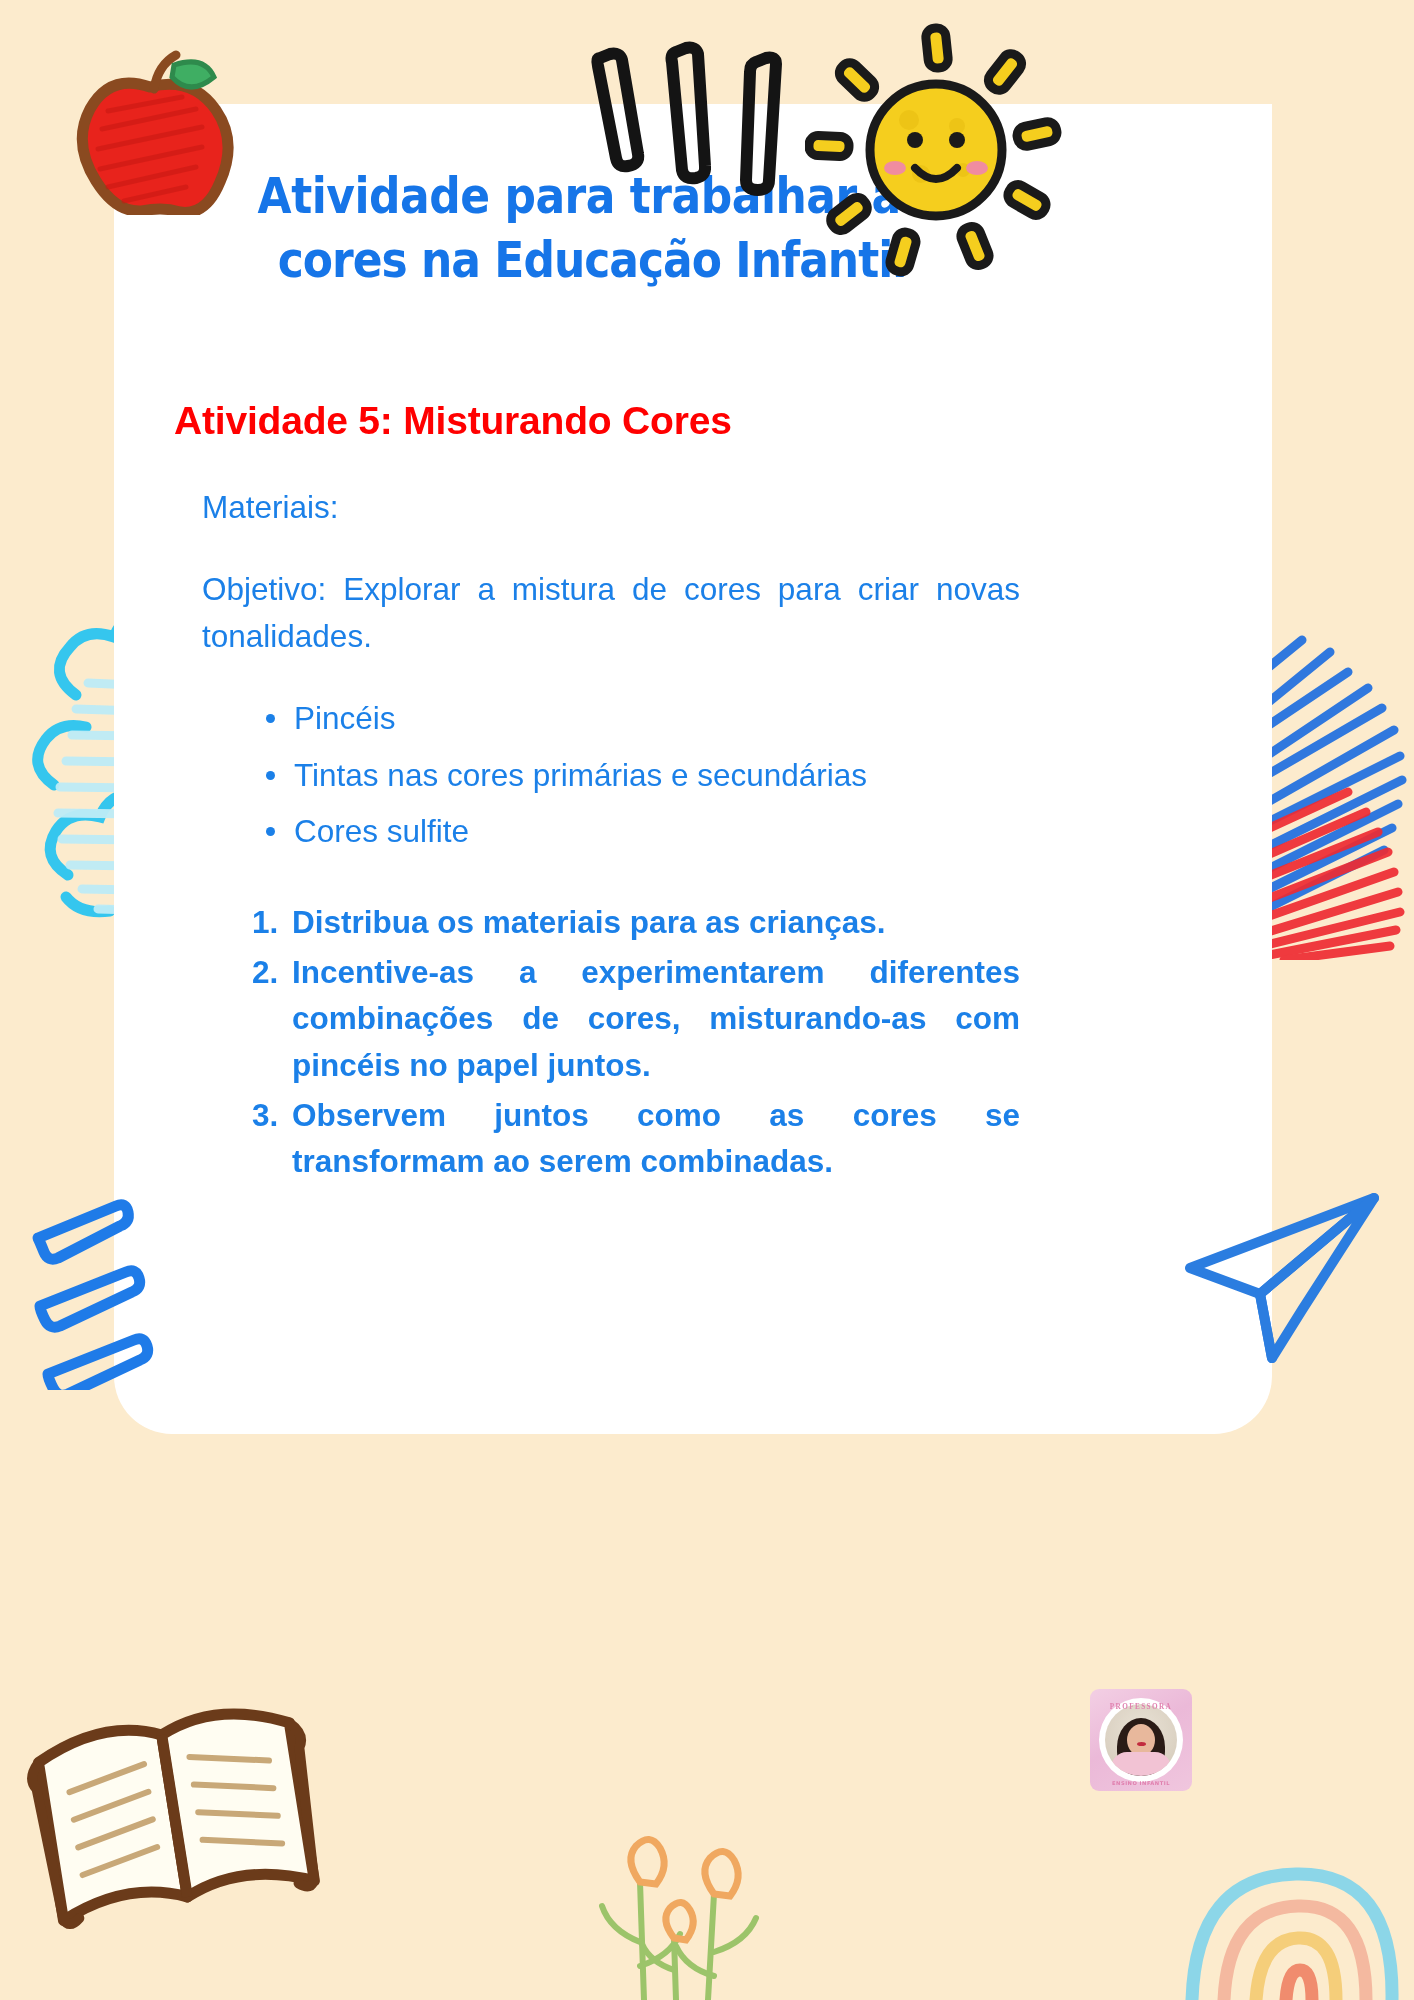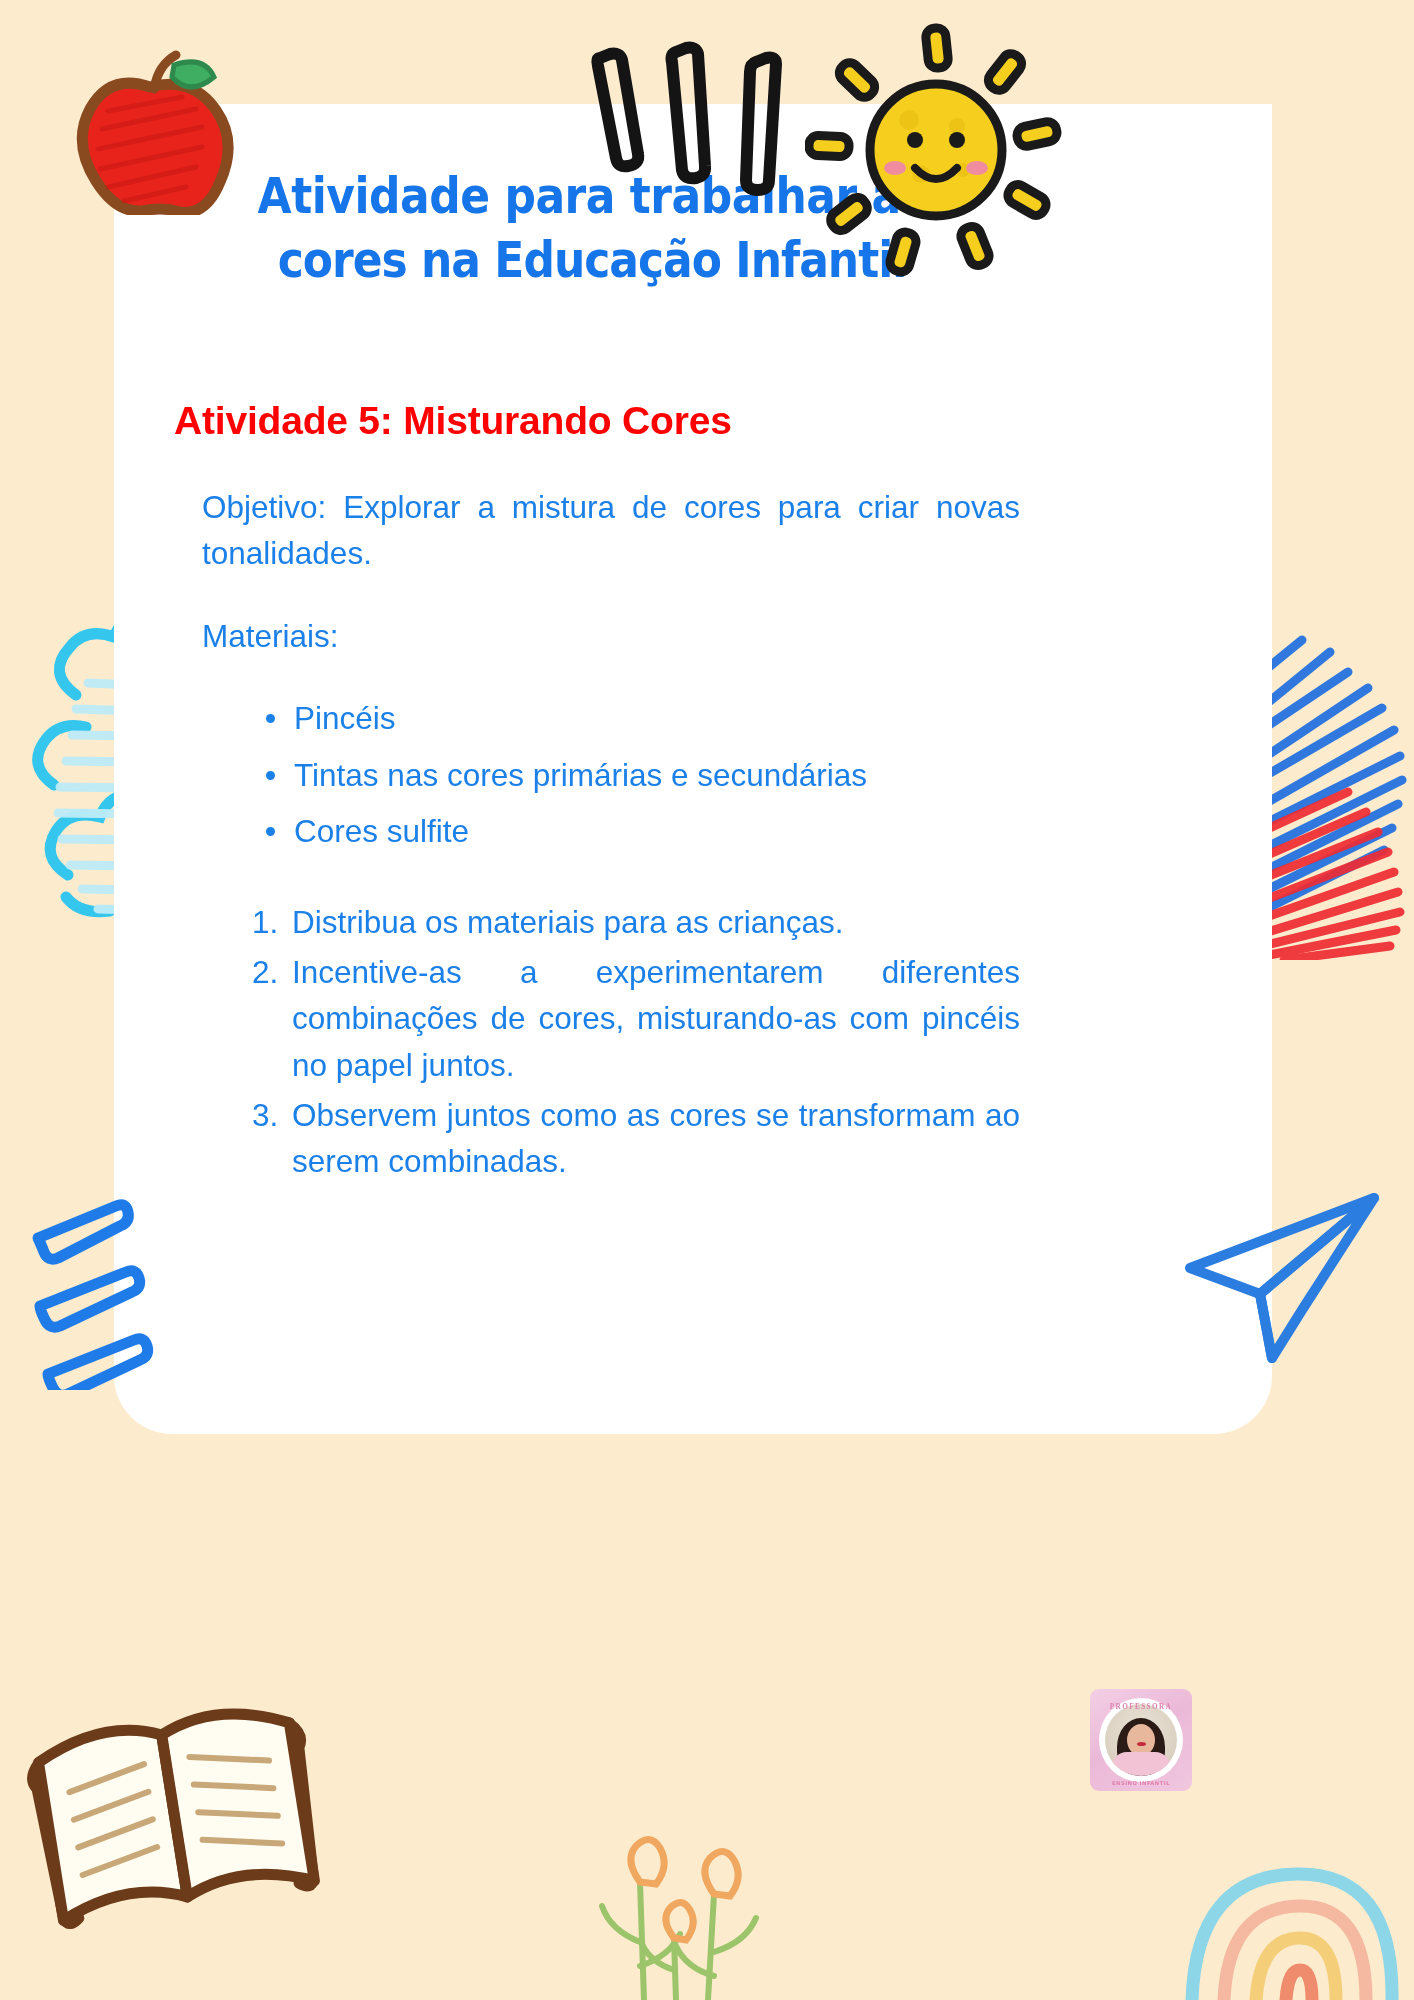--- a/index.html
+++ b/index.html
@@ -87,20 +87,21 @@
     width:9px;height:9px;
     border-radius:50%;
     background:#1B80E8;
   }
 
   ol.steps{
     margin:0;
     padding:0 0 0 50px;
     list-style:none;
     counter-reset:st;
+    font-weight:bold;
   }
   ol.steps li{
     position:relative;
     margin:0 0 4px 0;
     padding-left:40px;
     text-align:justify;
     text-justify:inter-word;
     line-height:1.47;
     counter-increment:st;
   }
@@ -357,23 +358,23 @@
 
     <div class="title">
       <span>Atividade  para trabalhar as</span>
       <span class="l2">cores na Educação Infantil</span>
     </div>
 
     <div class="subheading">Atividade 5: Misturando Cores</div>
 
     <div class="body">
 
+      <p class="para nojust">Materiais:</p>
+
       <p class="para">Objetivo: Explorar a mistura de cores para criar novas tonalidades.</p>
-
-      <p class="para nojust">Materiais:</p>
 
       <ul class="mat">
         <li>Pincéis</li>
         <li>Tintas nas cores primárias e secundárias</li>
         <li>Cores sulfite</li>
       </ul>
 
 
       <ol class="steps">
         <li>Distribua os materiais para as crianças.</li>

